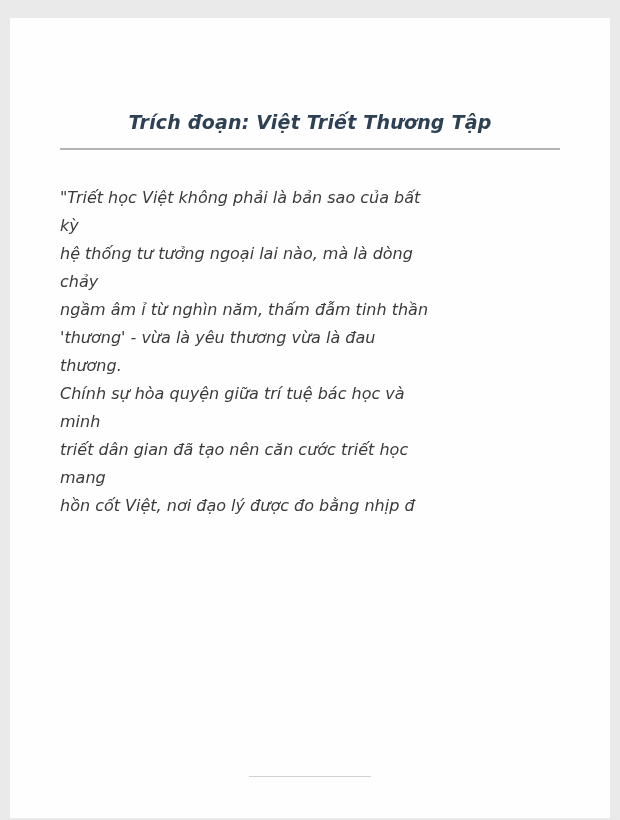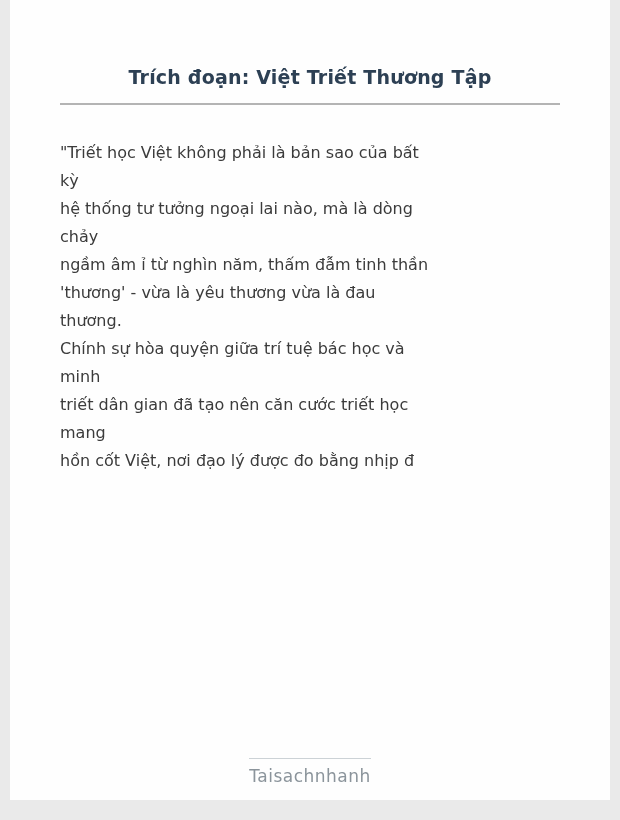--- a/index.html
+++ b/index.html
@@ -18,25 +18,26 @@
     font-family: "DejaVu Sans", "Liberation Sans", sans-serif;
   }
   body {
     background: var(--bg-color);
     position: relative;
     overflow: hidden;
   }
   .card {
     position: absolute;
     left: 10px;
-    top: 0;
+    top: 18px;
     width: 600px;
     height: 800px;
     background: var(--card-color);
-    padding-top: 64px;
+    padding-top: 91px;
+    font-style: italic;
   }
   .title {
     text-align: center;
     font-size: 19px;
     line-height: 26px;
     font-weight: 600;
     color: var(--title-color);
     letter-spacing: 0.2px;
   }
   .title-rule {
@@ -87,15 +88,14 @@
 'thương' - vừa là yêu thương vừa là đau
 thương.
 Chính sự hòa quyện giữa trí tuệ bác học và
 minh
 triết dân gian đã tạo nên căn cước triết học
 mang
 hồn cốt Việt, nơi đạo lý được đo bằng nhịp đ</div>
 
   <div class="footer">
     <hr class="footer-rule">
-    <div class="footer-text">Taisachnhanh</div>
   </div>
 </div>
 
 </body></html>

